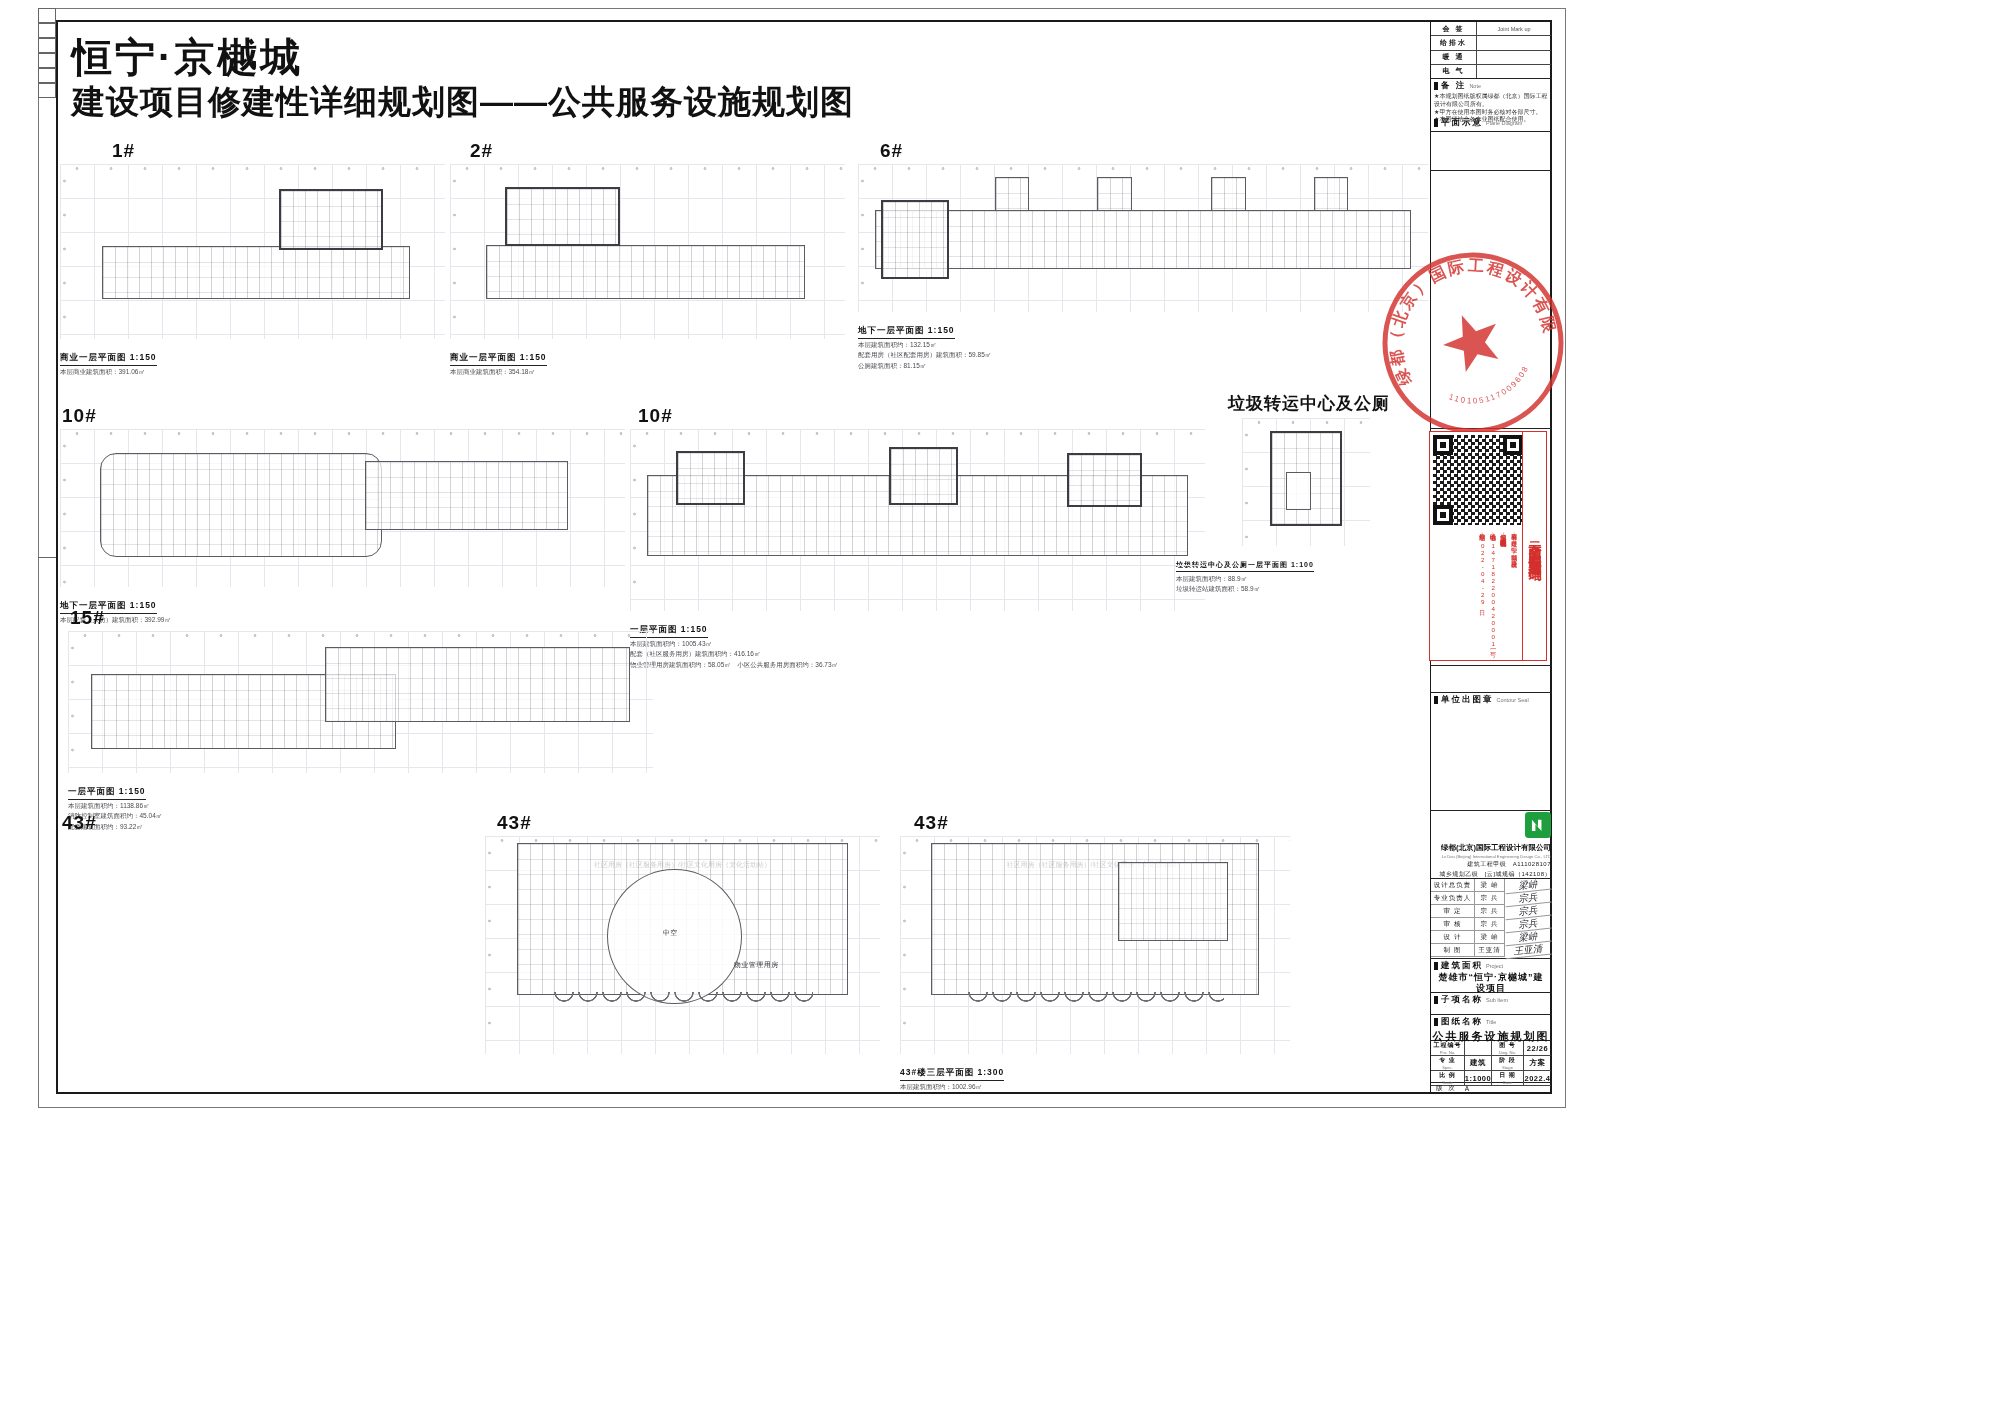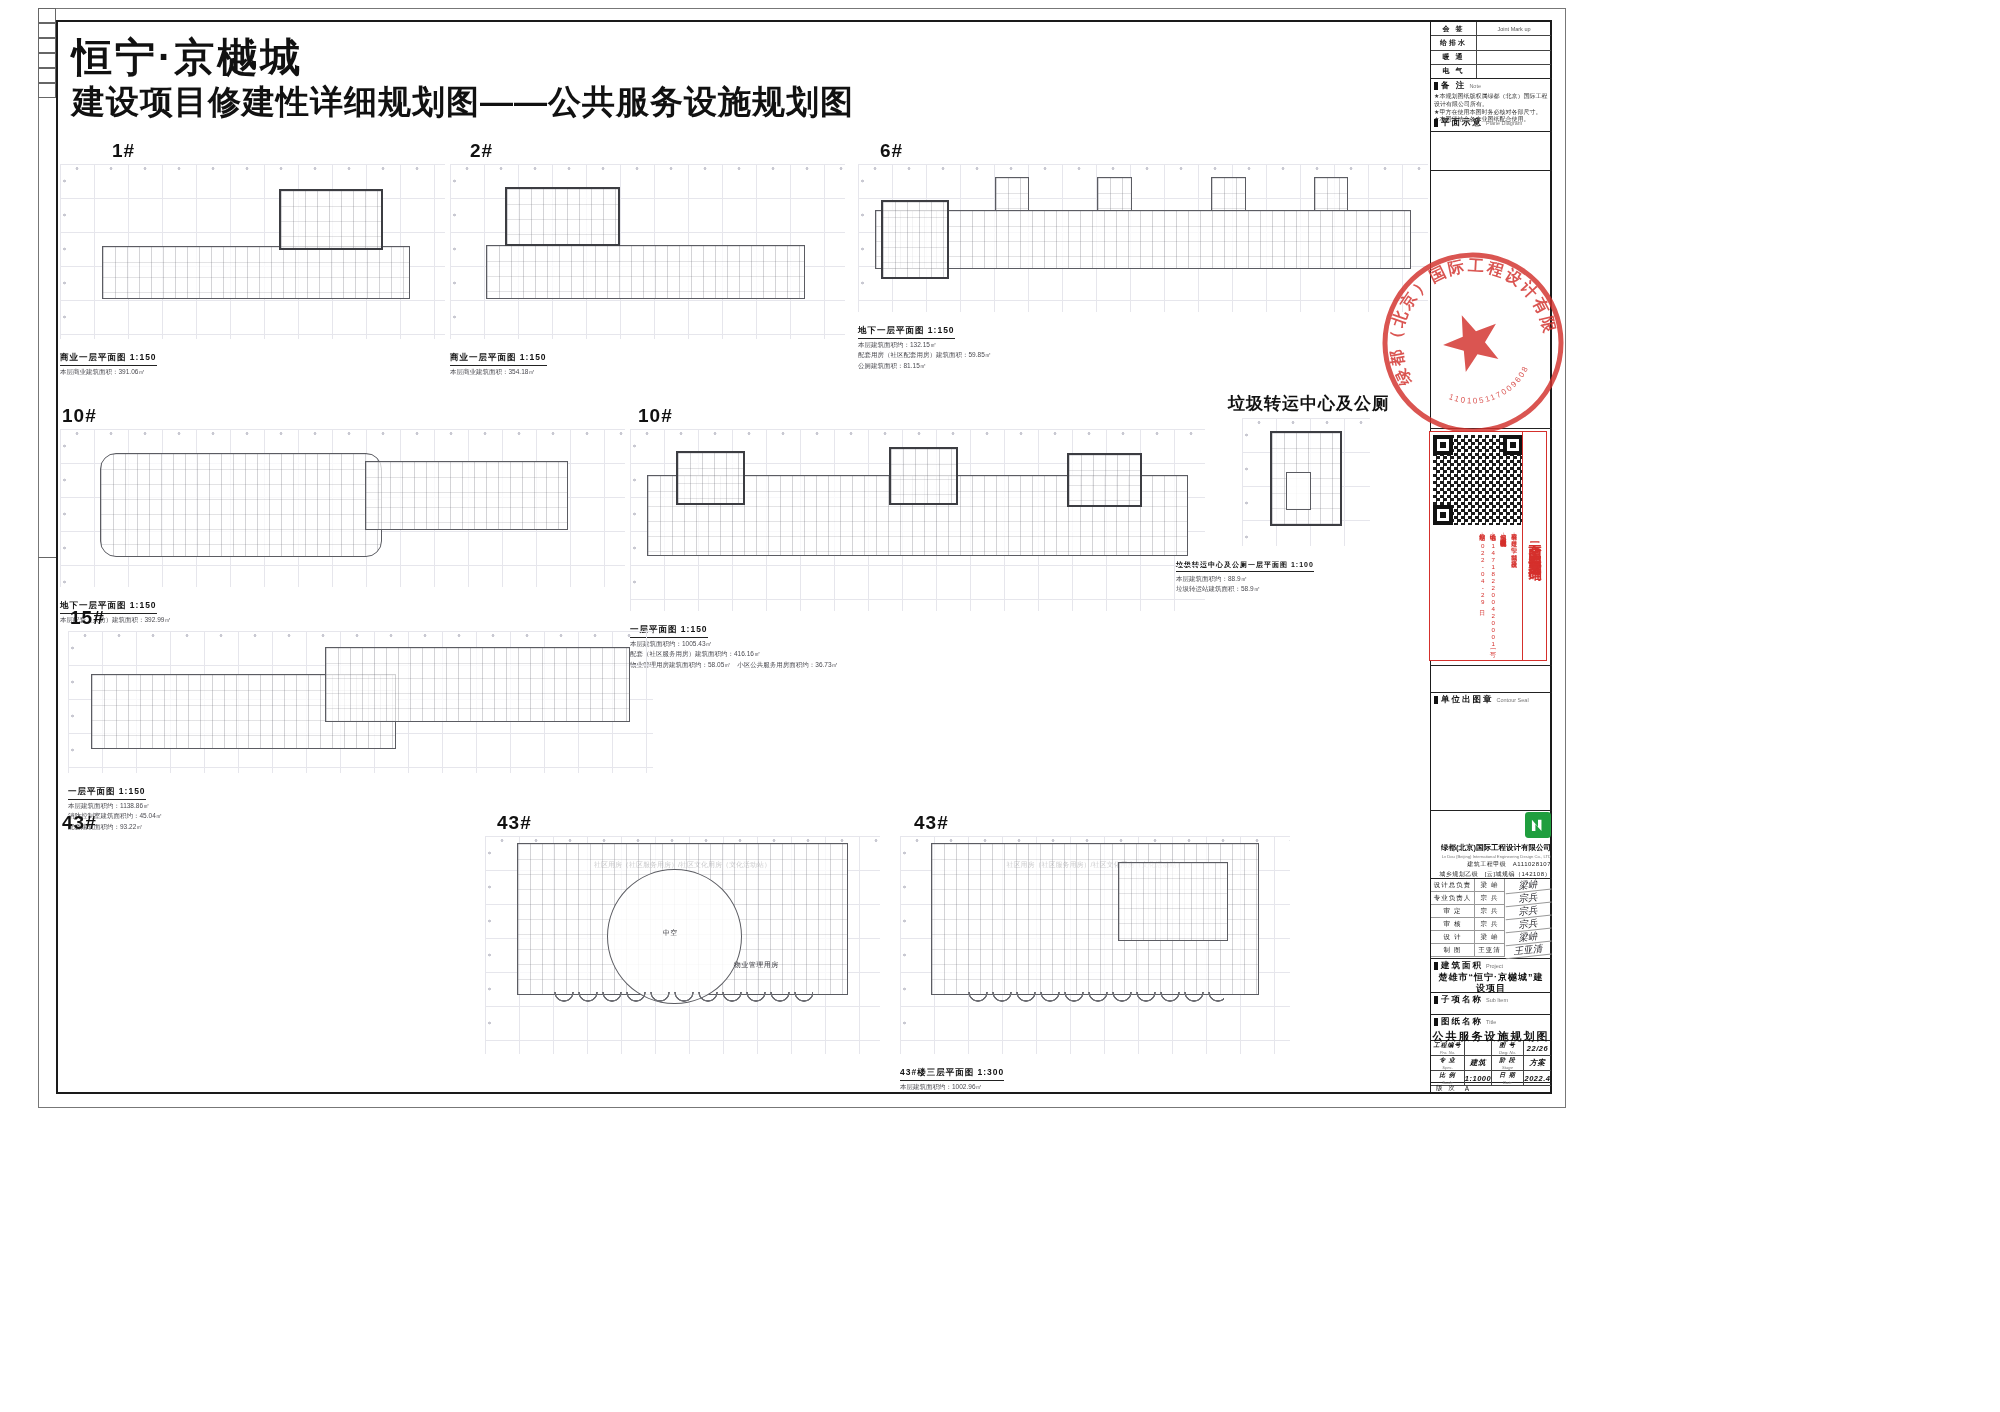--- a/index.html
+++ b/index.html
@@ -98,21 +98,21 @@
   .sig-hand{font-family:"DejaVu Serif",serif;font-style:italic;font-size:9.5px;color:#2a2a30;transform:rotate(-6deg);letter-spacing:0;}
   
   .proj-sec{position:absolute;left:1431px;top:959px;width:120px;height:32px;}
   .proj-val{font-size:9px;font-weight:bold;text-align:center;line-height:1.25;letter-spacing:1px;padding:0 4px;}
   .sub-sec{position:absolute;left:1431px;top:993px;width:120px;height:20px;}
   .title-sec{position:absolute;left:1431px;top:1015px;width:120px;height:24px;}
   .title-val{font-size:11px;font-weight:bold;text-align:center;letter-spacing:2px;margin-top:1px;}
   
   .info-grid{position:absolute;left:1431px;top:1041px;width:120px;height:40px;display:grid;
     grid-template-columns:34px 27px 32px 27px;grid-auto-rows:1fr;}
-  .in-c{border-right:1px solid #444;border-bottom:1px solid #444;display:flex;flex-direction:column;align-items:center;justify-content:center;font-style:italic;}
+  .in-c{border-right:1px solid #444;border-bottom:1px solid #444;display:flex;flex-direction:column;align-items:center;justify-content:center;}
   .in-c:nth-child(4n){border-right:none;}
   .in-c .cn{font-size:6px;font-weight:bold;letter-spacing:1px;}
   .in-c .ie{font-size:4.2px;color:#777;}
   .in-v{font-size:7.5px;font-weight:bold;letter-spacing:0.5px;}
   .rev-row{position:absolute;left:1431px;top:1083px;width:120px;height:11px;font-size:6.5px;letter-spacing:2px;padding-left:5px;display:flex;align-items:center;gap:8px;}
 </style>
 </head>
 <body>
 
 <div>

